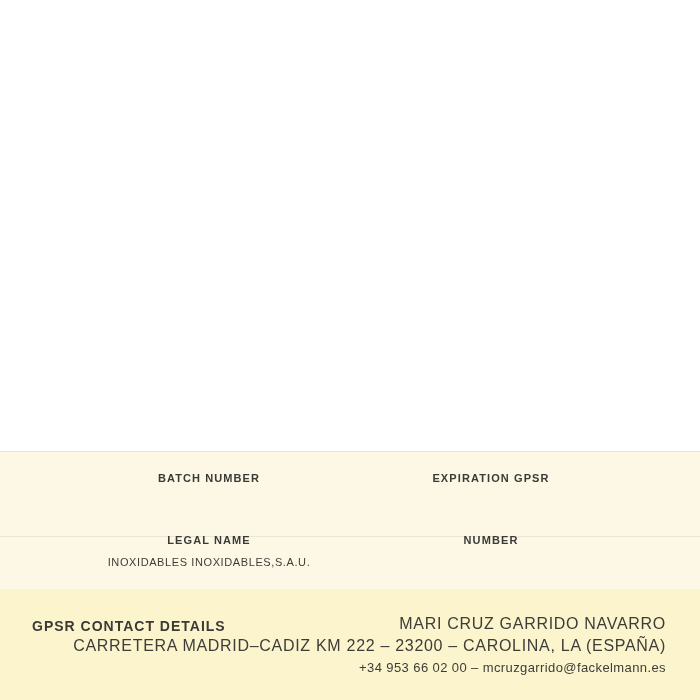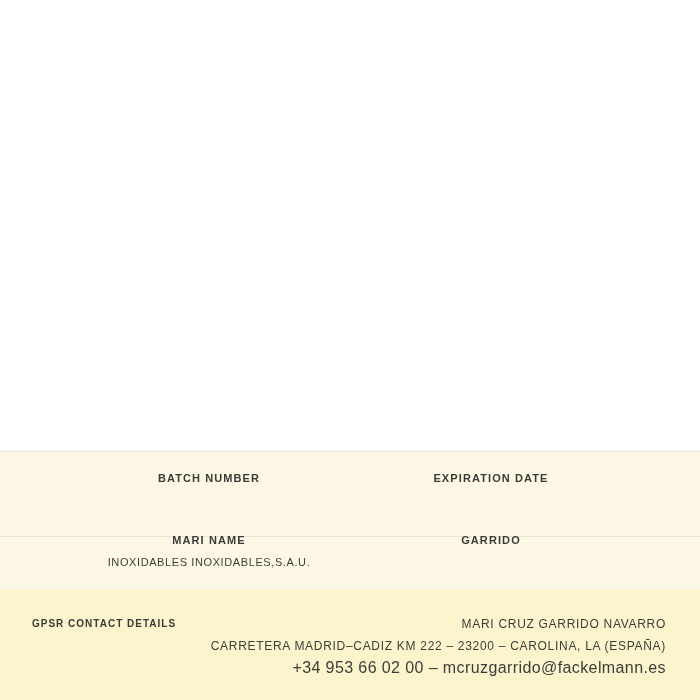--- a/index.html
+++ b/index.html
@@ -83,73 +83,73 @@
     left: 0;
     width: 700px;
     height: 111px;
     background: #fcf4cd;
     box-sizing: border-box;
   }
   .gpsr-title {
     position: absolute;
     left: 32px;
     top: 29px;
-    font-size: 10px;
+    font-size: 14px;
     font-weight: bold;
     letter-spacing: 1px;
     color: #3a3a36;
     white-space: nowrap;
     text-align: center;
   }
   .gpsr-lines {
     position: absolute;
     right: 34px;
     top: 24px;
     text-align: right;
   }
   .gpsr-line {
-    font-size: 12px;
+    font-size: 16px;
     letter-spacing: 0.7px;
     color: #3d3d38;
     line-height: 22px;
     white-space: nowrap;
   }
   .gpsr-line.small {
-    font-size: 16px;
+    font-size: 13px;
     letter-spacing: 0.4px;
   }
 </style>
 </head>
 <body>
 
 <div class="page">
 
   <div class="blank-area"></div>
 
   <div class="info-band">
 
     <div class="field" id="batch-number-field">
       <div class="field-label">BATCH NUMBER</div>
       <div class="field-value"></div>
     </div>
 
     <div class="field" id="expiration-date-field">
-      <div class="field-label">EXPIRATION DATE</div>
+      <div class="field-label">EXPIRATION GPSR</div>
       <div class="field-value"></div>
     </div>
 
     <div class="info-divider"></div>
 
     <div class="field" id="legal-name-field">
-      <div class="field-label">MARI NAME</div>
+      <div class="field-label">LEGAL NAME</div>
       <div class="field-value">INOXIDABLES INOXIDABLES,S.A.U.</div>
     </div>
 
     <div class="field" id="origin-field">
-      <div class="field-label">GARRIDO</div>
+      <div class="field-label">NUMBER</div>
     </div>
 
   </div>
 
   <div class="gpsr-band">
     <div class="gpsr-title">GPSR CONTACT DETAILS</div>
     <div class="gpsr-lines">
       <div class="gpsr-line">MARI CRUZ GARRIDO NAVARRO</div>
       <div class="gpsr-line">CARRETERA MADRID–CADIZ KM 222 – 23200 – CAROLINA, LA (ESPAÑA)</div>
       <div class="gpsr-line small">+34 953 66 02 00 – mcruzgarrido@fackelmann.es</div>

